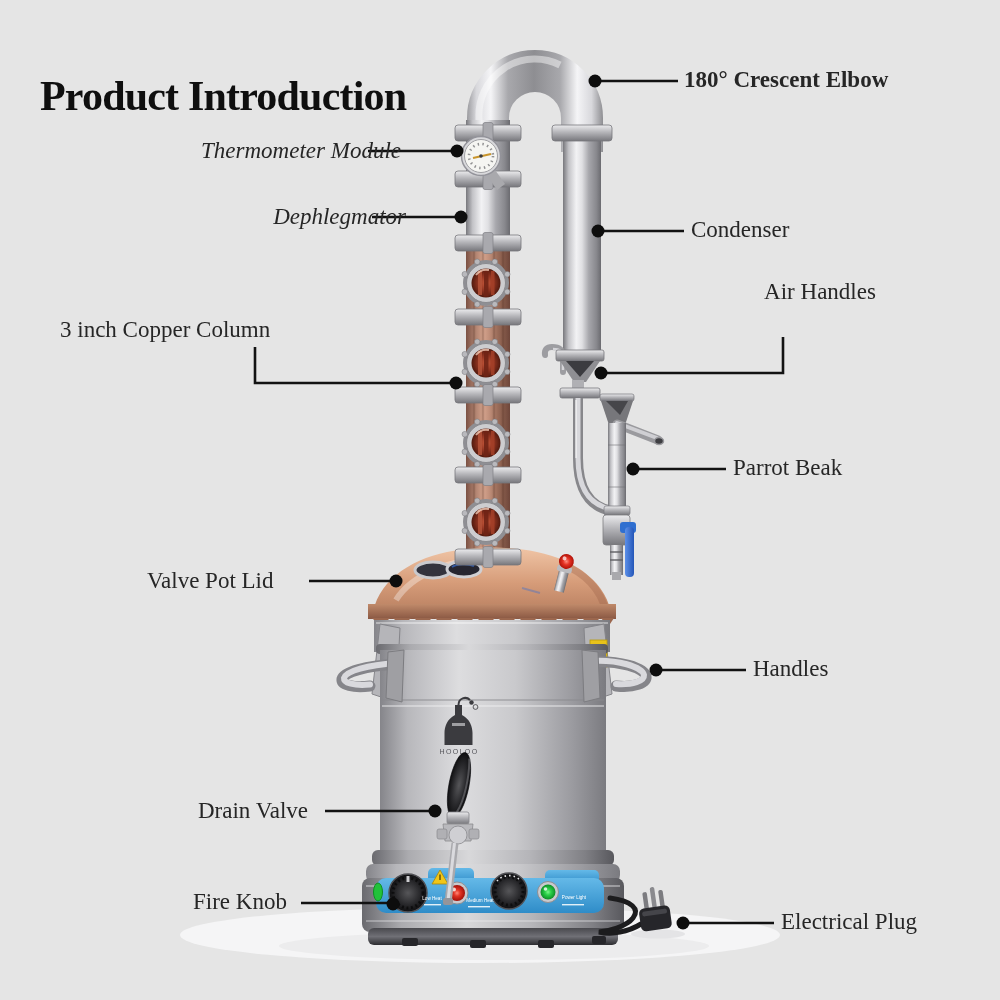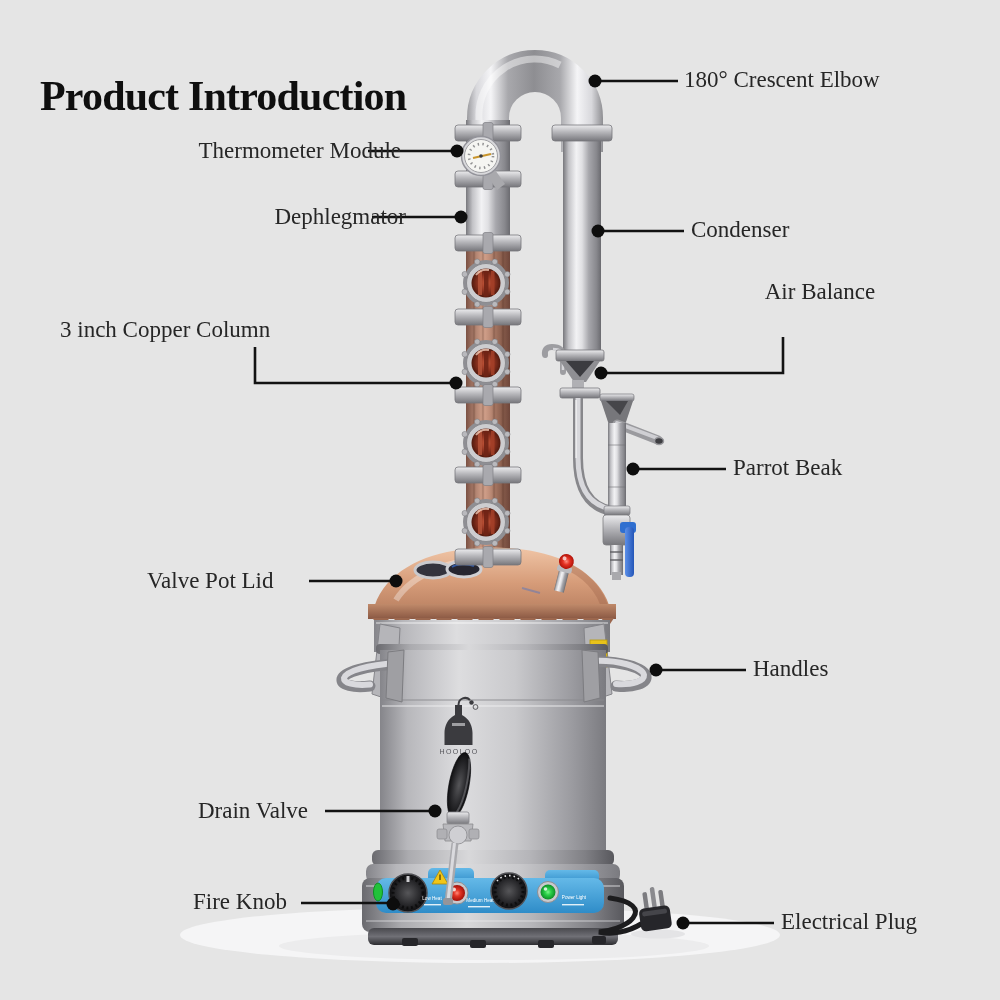--- a/index.html
+++ b/index.html
@@ -2,21 +2,21 @@
 <html><head>
 <meta charset="utf-8">
 <style>
   html,body{margin:0;padding:0;background:#ffffff;}
   #stage{position:relative;width:1000px;height:1000px;background:#e5e5e5;overflow:hidden;
          font-family:"Liberation Serif",serif;padding-left:44px;}
   #machine,#callouts{position:absolute;left:0;top:0;width:1000px;height:1000px;}
   .title{position:absolute;left:40px;top:44px;font-weight:700;font-size:42px;
          letter-spacing:-0.8px;color:#0f0f0f;white-space:nowrap;}
   .label{position:absolute;font-size:23px;color:#262626;white-space:nowrap;line-height:26px;}
-  .label.r{text-align:right;}
+  .label.r{text-align:right;font-style:italic;}
   .label.c{text-align:center;white-space:normal;}
   .label span{display:block;}
   .callout-line{stroke:#121212;stroke-width:2.6;fill:none;}
   .callout-dot{fill:#0d0d0d;}
 </style>
 </head>
 <body>
 
 <div id="stage">
 
@@ -419,27 +419,27 @@
         <circle class="callout-dot" cx="393" cy="904" r="6.5"></circle>
     </g>
     <g>
       <line class="callout-line" x1="683" y1="923" x2="774" y2="923"></line>
         <circle class="callout-dot" cx="683" cy="923" r="6.5"></circle>
     </g>
   </svg>
 
   <h1 class="title">Product Introduction</h1>
 
-  <div class="label" style="left:684px;top:67px;">180° Crescent Elbow</div>
+  <div class="label" style="left:684px;top:67px;font-weight:bold;">180° Crescent Elbow</div>
   <div class="label r" style="right:643px;top:138px;">Thermometer Module</div>
   <div class="label r" style="right:638px;top:204px;">Dephlegmator</div>
   <div class="label" style="left:691px;top:217px;">Condenser</div>
   <div class="label" style="left:60px;top:317px;">3 inch Copper Column</div>
   <div class="label c" style="left:700px;top:279px;width:240px;">
-    <span>Air Balance</span>
+    <span>Air Handles</span>
   </div>
   <div class="label" style="left:733px;top:455px;">Parrot Beak</div>
   <div class="label" style="left:147px;top:568px;">Valve Pot Lid</div>
   <div class="label" style="left:753px;top:656px;">Handles</div>
   <div class="label" style="left:198px;top:798px;font-family:Liberation Serif, serif;">Drain Valve</div>
   <div class="label" style="left:193px;top:889px;">Fire Knob</div>
   <div class="label" style="left:781px;top:909px;text-align:center;">Electrical Plug</div>
 </div>
 
 </body></html>

